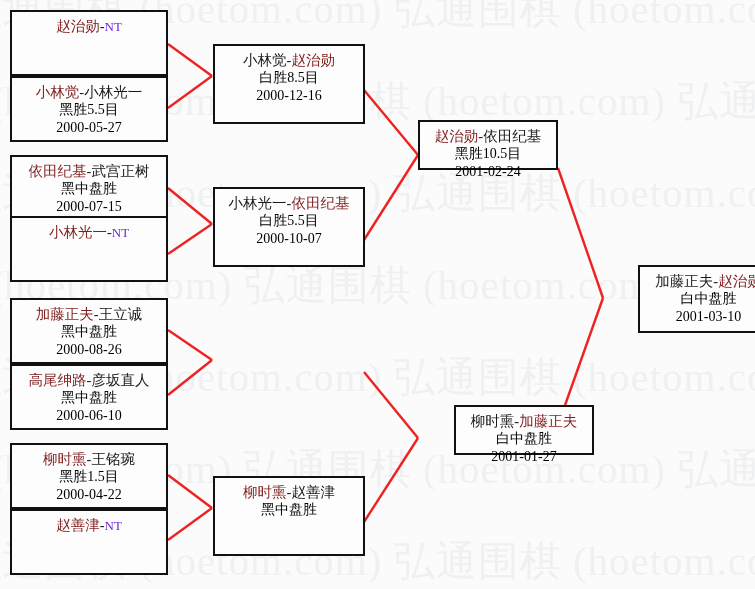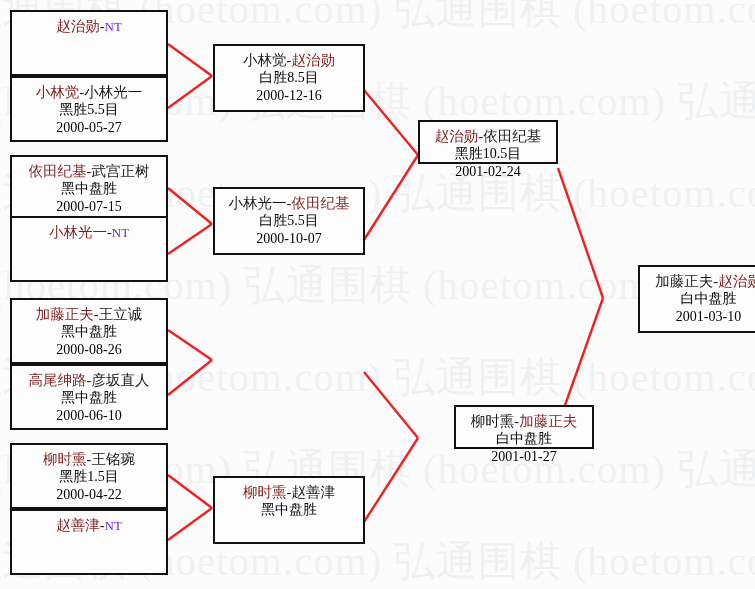--- a/index.html
+++ b/index.html
@@ -37,22 +37,22 @@
     line-height:1.26;
   }
   .node .players{ margin-top:5px; font-size:14.5px; white-space:nowrap;}
   .node .result { font-size:14px; }
   .node .date   { font-size:14px; font-family:"Liberation Serif","DejaVu Serif",serif;}
   .win{color:#7f1d1d;}
   .lose{color:#1a1a1a;}
   .dash{color:#1a1a1a;}
   .bye-tag{color:#6d28d9;font-size:13px;}
   .node.r1{width:158px;height:66px;}
-  .node.r2{width:152px;height:68px;}
-  .node.r3{width:140px;height:44px;}
+  .node.r2{width:152px;height:80px;}
+  .node.r3{width:140px;height:50px;}
   .node.r4{width:141px;height:68px;margin-left:35px;}
 </style>
 </head>
 <body>
 
 <div id="stage">
 
   <div id="watermark">
       <div class="wm-row" style="top: -18px; left: -40px; color: rgb(238, 240, 242);">弘通围棋 (hoetom.com)    弘通围棋 (hoetom.com)    弘通围棋 (hoetom.com)    弘通围棋 (hoetom.com)    </div>
       <div class="wm-row" style="top: 74px; left: -190px; color: rgb(238, 240, 242);">弘通围棋 (hoetom.com)    弘通围棋 (hoetom.com)    弘通围棋 (hoetom.com)    弘通围棋 (hoetom.com)    </div>

